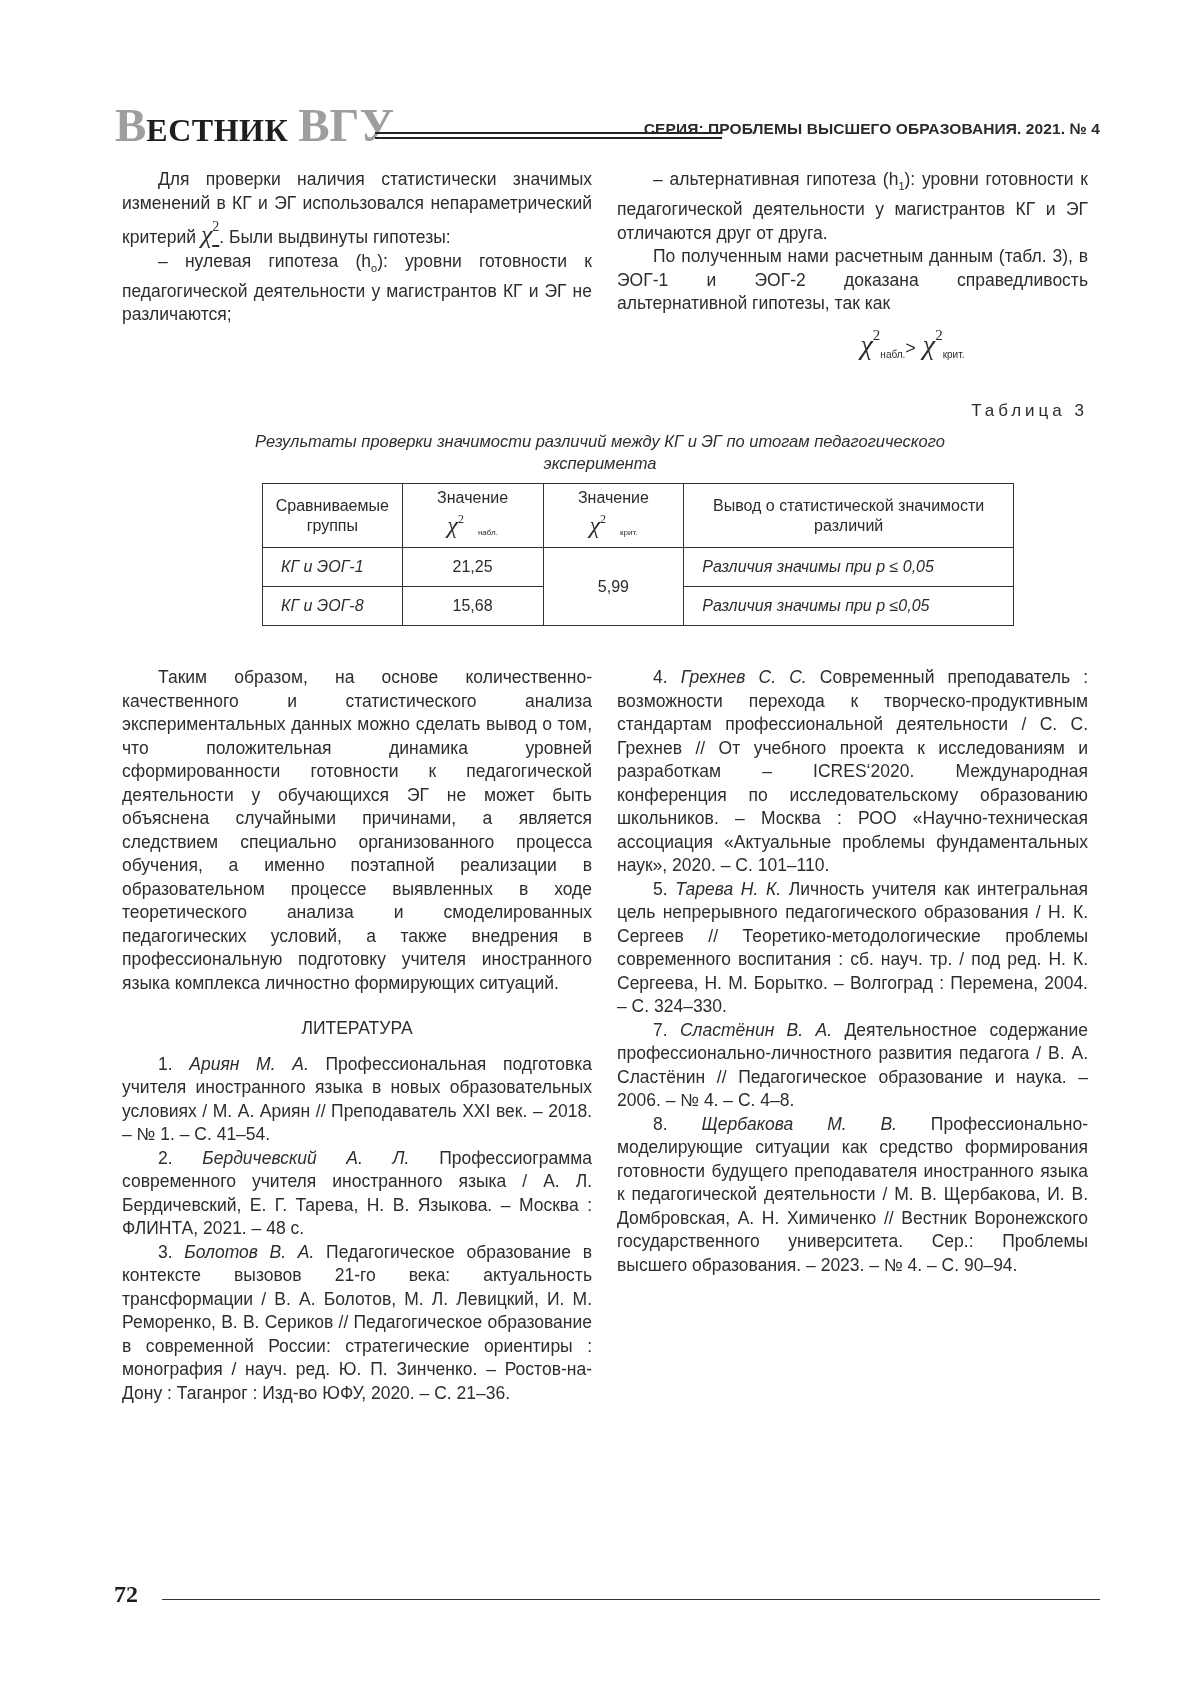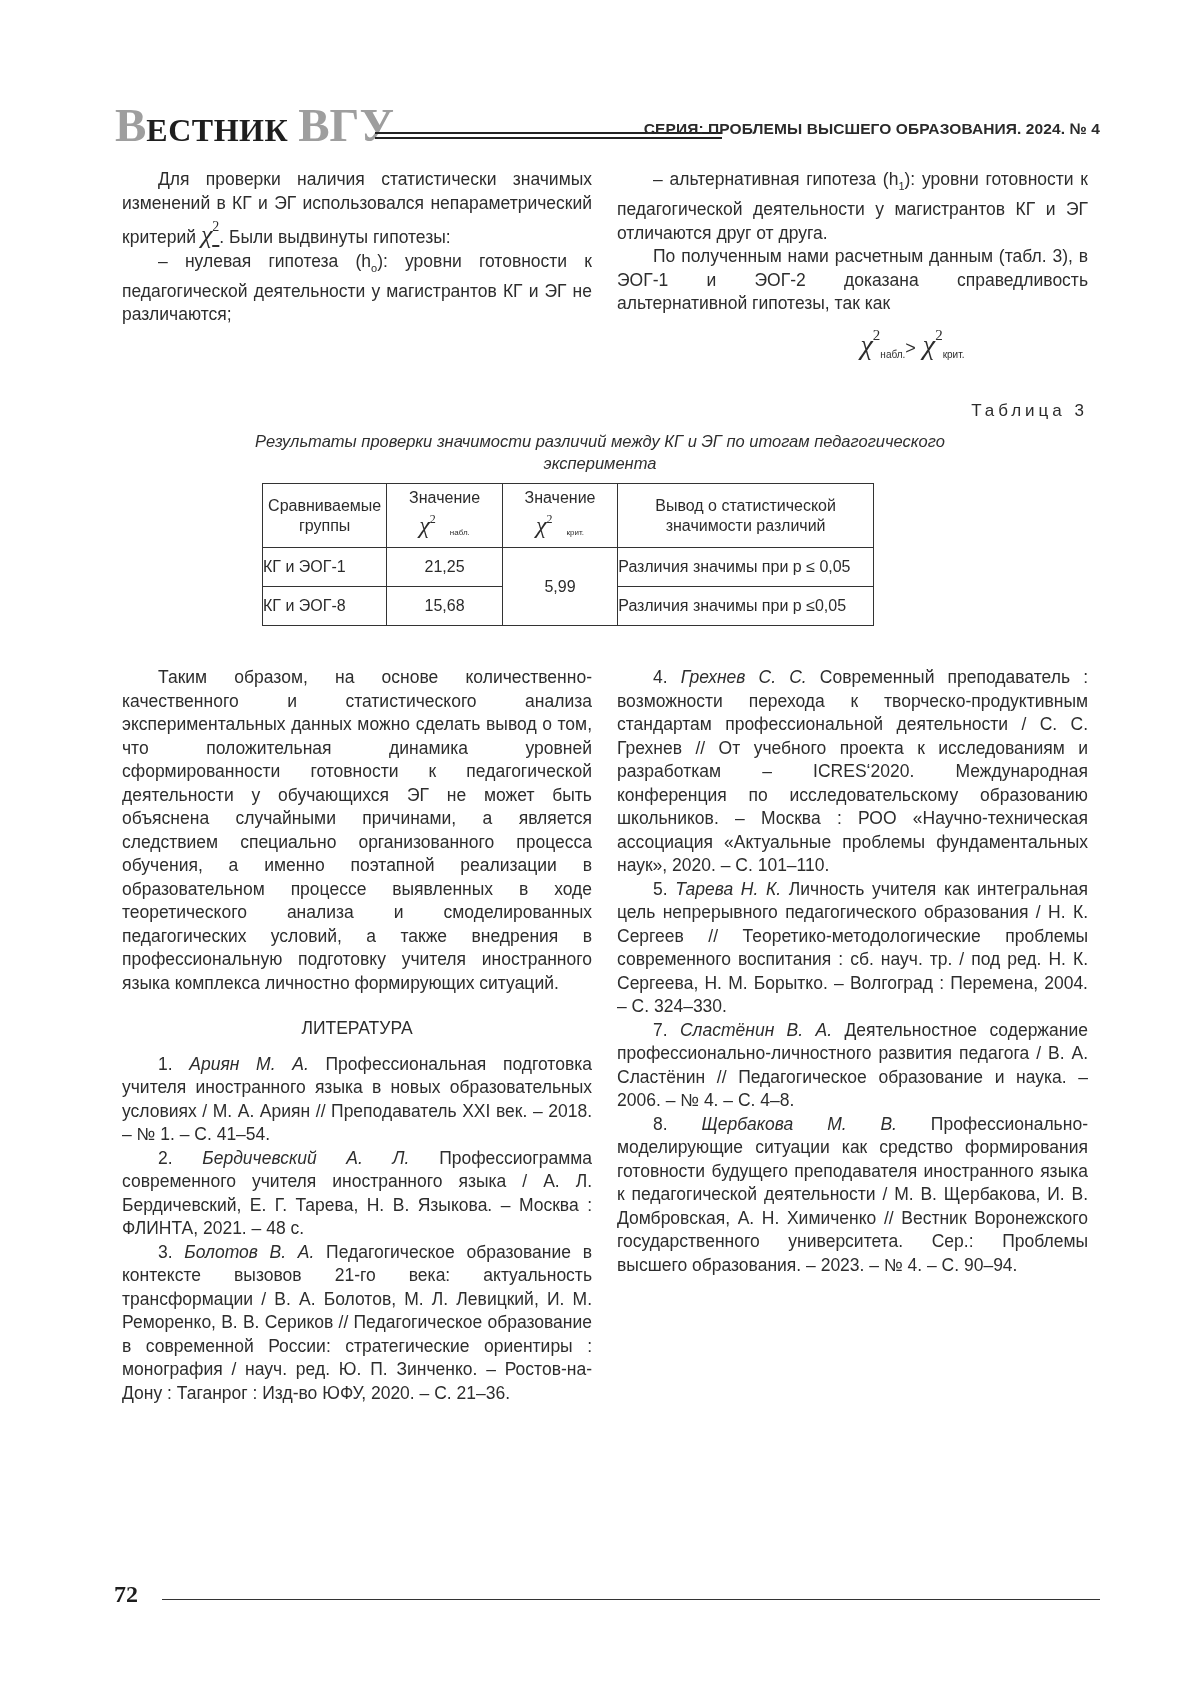--- a/index.html
+++ b/index.html
@@ -25,25 +25,25 @@
   .formula { text-align: center; font-family: "Liberation Serif", serif; font-style: italic; font-size: 28px; line-height: 34px; padding-left: 120px; margin-top: 2px; }
   .formula sup { font-style: normal; font-size: 15px; vertical-align: 14px; }
   .formula sub { font-style: normal; font-family: "Liberation Sans", sans-serif; font-size: 10px; vertical-align: -4px; }
   .formula .gt { font-style: normal; font-family: "Liberation Sans", sans-serif; font-size: 18px; }
   .chi-inline { font-family: "Liberation Serif", serif; font-style: italic; font-size: 26px; text-decoration: underline; }
   .chi-inline sup { font-style: normal; font-size: 14px; vertical-align: 12px; }
 
   
   .tbl-num { position: absolute; right: 112px; top: 401px; font-size: 17px; letter-spacing: 4px; color: #2b2b2b; }
   .tbl-cap { position: absolute; left: 240px; top: 430px; width: 720px; text-align: center; font-style: italic; font-size: 16.5px; line-height: 22px; color: #2e2e2e; }
-  table.data { position: absolute; left: 262px; top: 483px; width: 612px; border-collapse: collapse; font-size: 16px; color: #2b2b2b; }
+  table.data { position: absolute; left: 262px; top: 483px; width: 752px; border-collapse: collapse; font-size: 16px; color: #2b2b2b; }
   table.data td, table.data th { border: 1.5px solid #333; font-weight: normal; text-align: center; padding: 0 4px; }
   table.data th { height: 63px; line-height: 20px; vertical-align: middle; }
   table.data td { height: 38px; }
-  table.data td.left { text-align: left; padding-left: 0; }
+  table.data td.left { text-align: left; padding-left: 18px; font-style: italic; }
   .chi-head { font-family: "Liberation Serif", serif; font-style: italic; font-size: 24px; line-height: 22px; }
   .chi-head sup { font-style: normal; font-size: 12px; vertical-align: 10px; }
   .chi-head sub { font-style: normal; font-family: "Liberation Sans", sans-serif; font-size: 8px; vertical-align: -2px; margin-left: 14px; }
 
   .colL-bot { left: 122px; top: 666px; width: 470px; }
   .colR-bot { left: 617px; top: 666px; width: 471px; }
   .lit-title { text-align: center; margin: 22px 0 12px 0 !important; font-size: 17.5px; }
   .ref-author { font-style: italic; }
 
   
@@ -53,21 +53,21 @@
 </head>
 <body>
 
 <div class="page">
 
   <div class="header">
     <div class="logo">
       <span class="big">В</span><span class="small">ЕСТНИК</span><span class="vgu">ВГУ</span>
     </div>
     <div class="hdr-rule"></div>
-    <div class="hdr-series">СЕРИЯ: ПРОБЛЕМЫ ВЫСШЕГО ОБРАЗОВАНИЯ. 2024. № 4</div>
+    <div class="hdr-series">СЕРИЯ: ПРОБЛЕМЫ ВЫСШЕГО ОБРАЗОВАНИЯ. 2021. № 4</div>
   </div>
 
   <div class="col colL-top">
     <p class="indent">
       <span>Для проверки наличия статистически значимых изменений в КГ и ЭГ использовался непараметрический критерий</span>
       <span class="chi-inline"><span>χ</span><sup>2</sup></span><span>. Были выдвинуты гипотезы:</span>
     </p>
     <p class="indent">
       <span>– нулевая гипотеза (h</span><sub style="font-size:11px">o</sub><span>): уровни готовности к педагогической деятельности у магистрантов КГ и ЭГ не различаются;</span>
     </p>

